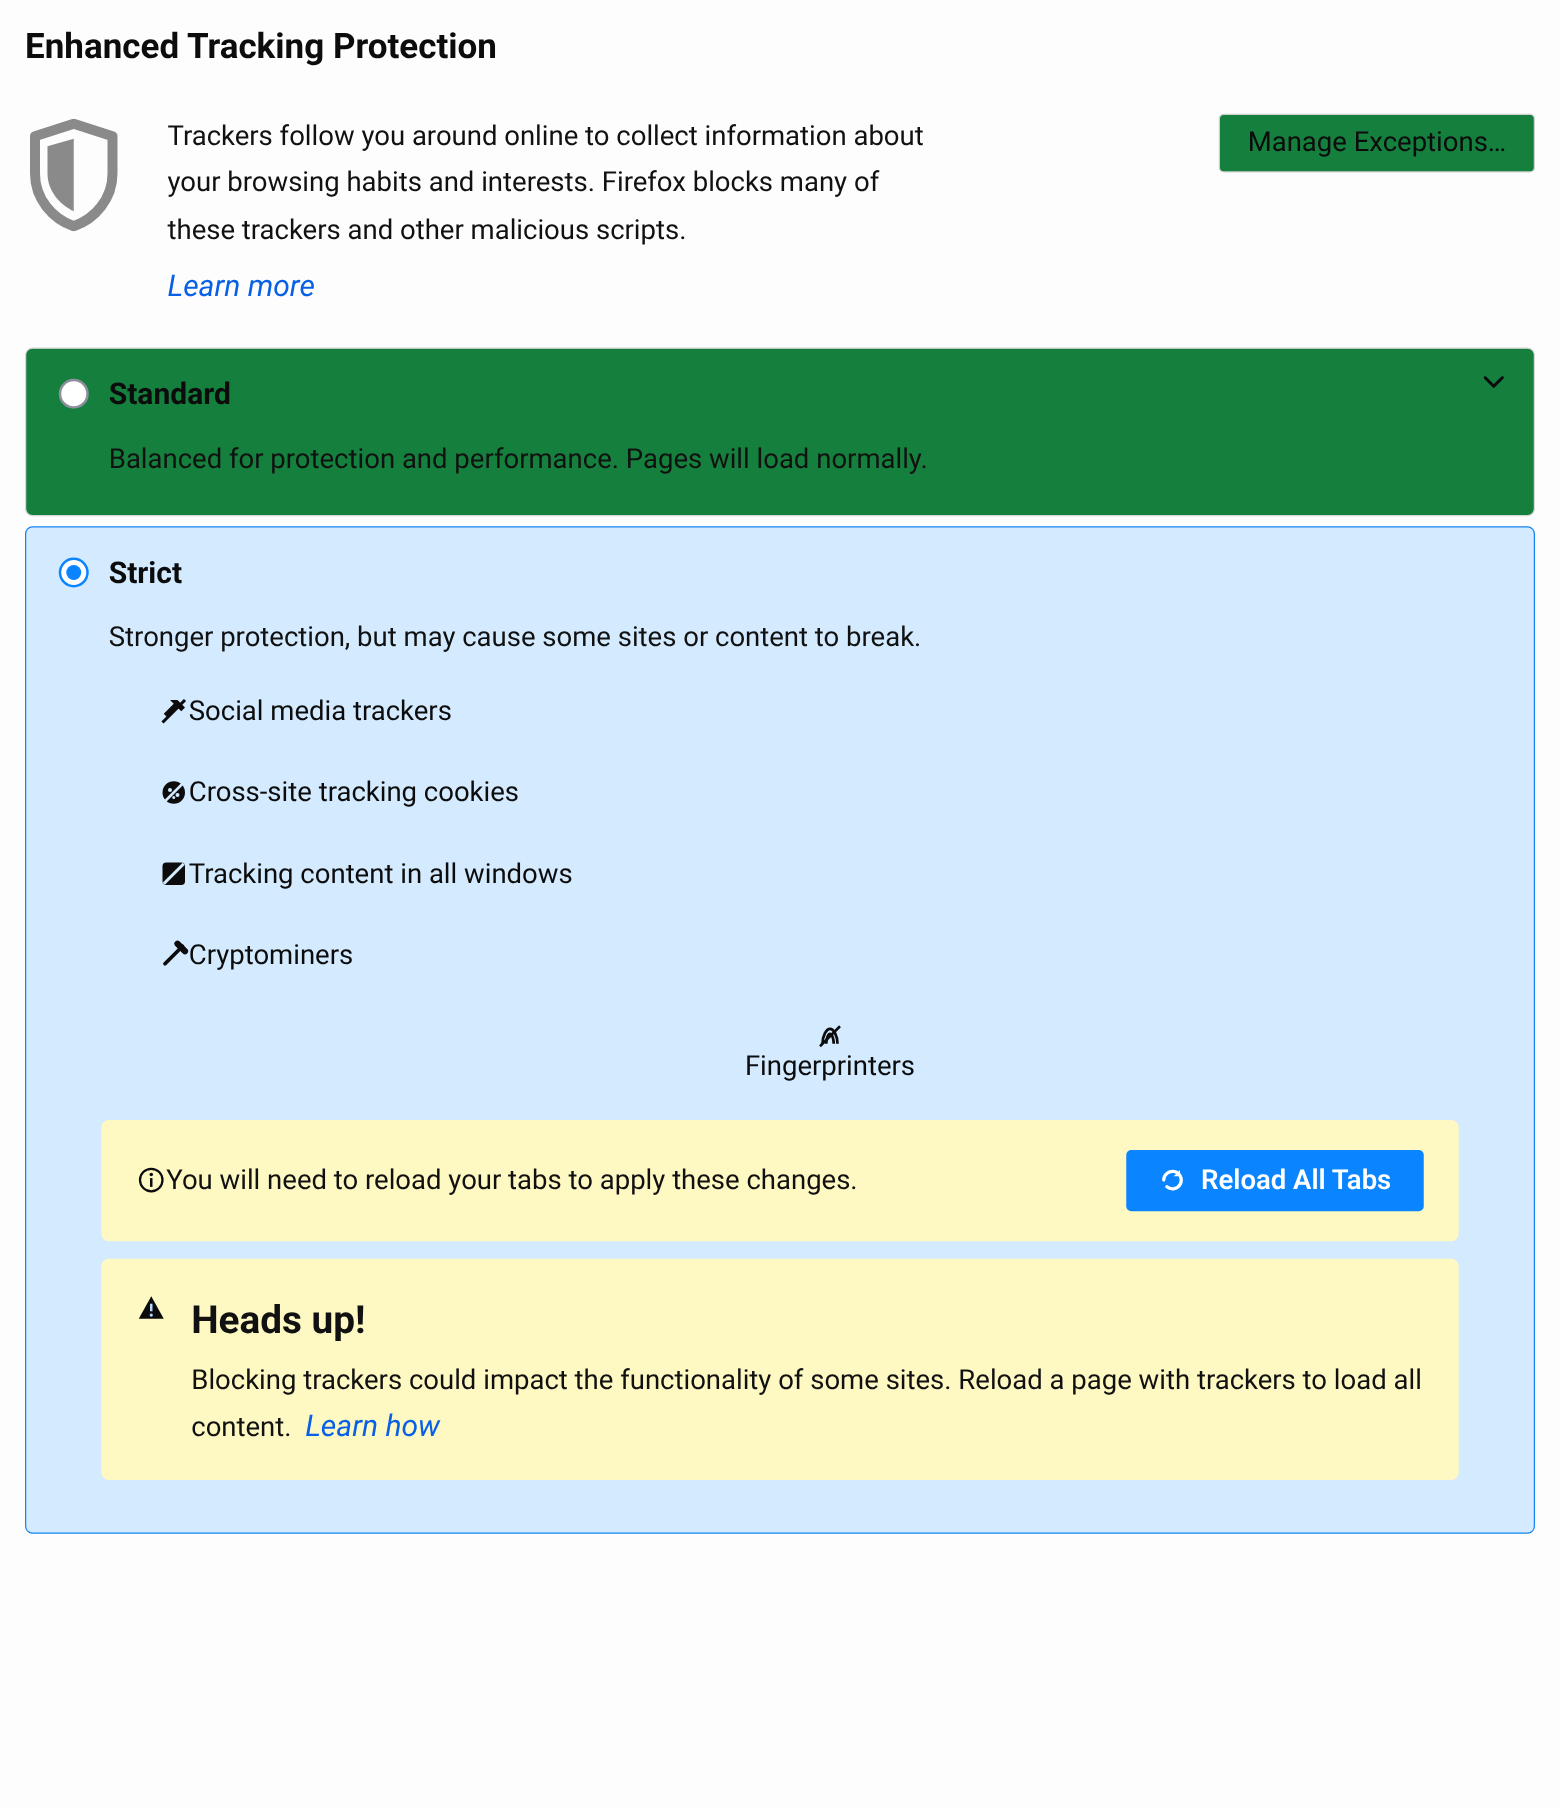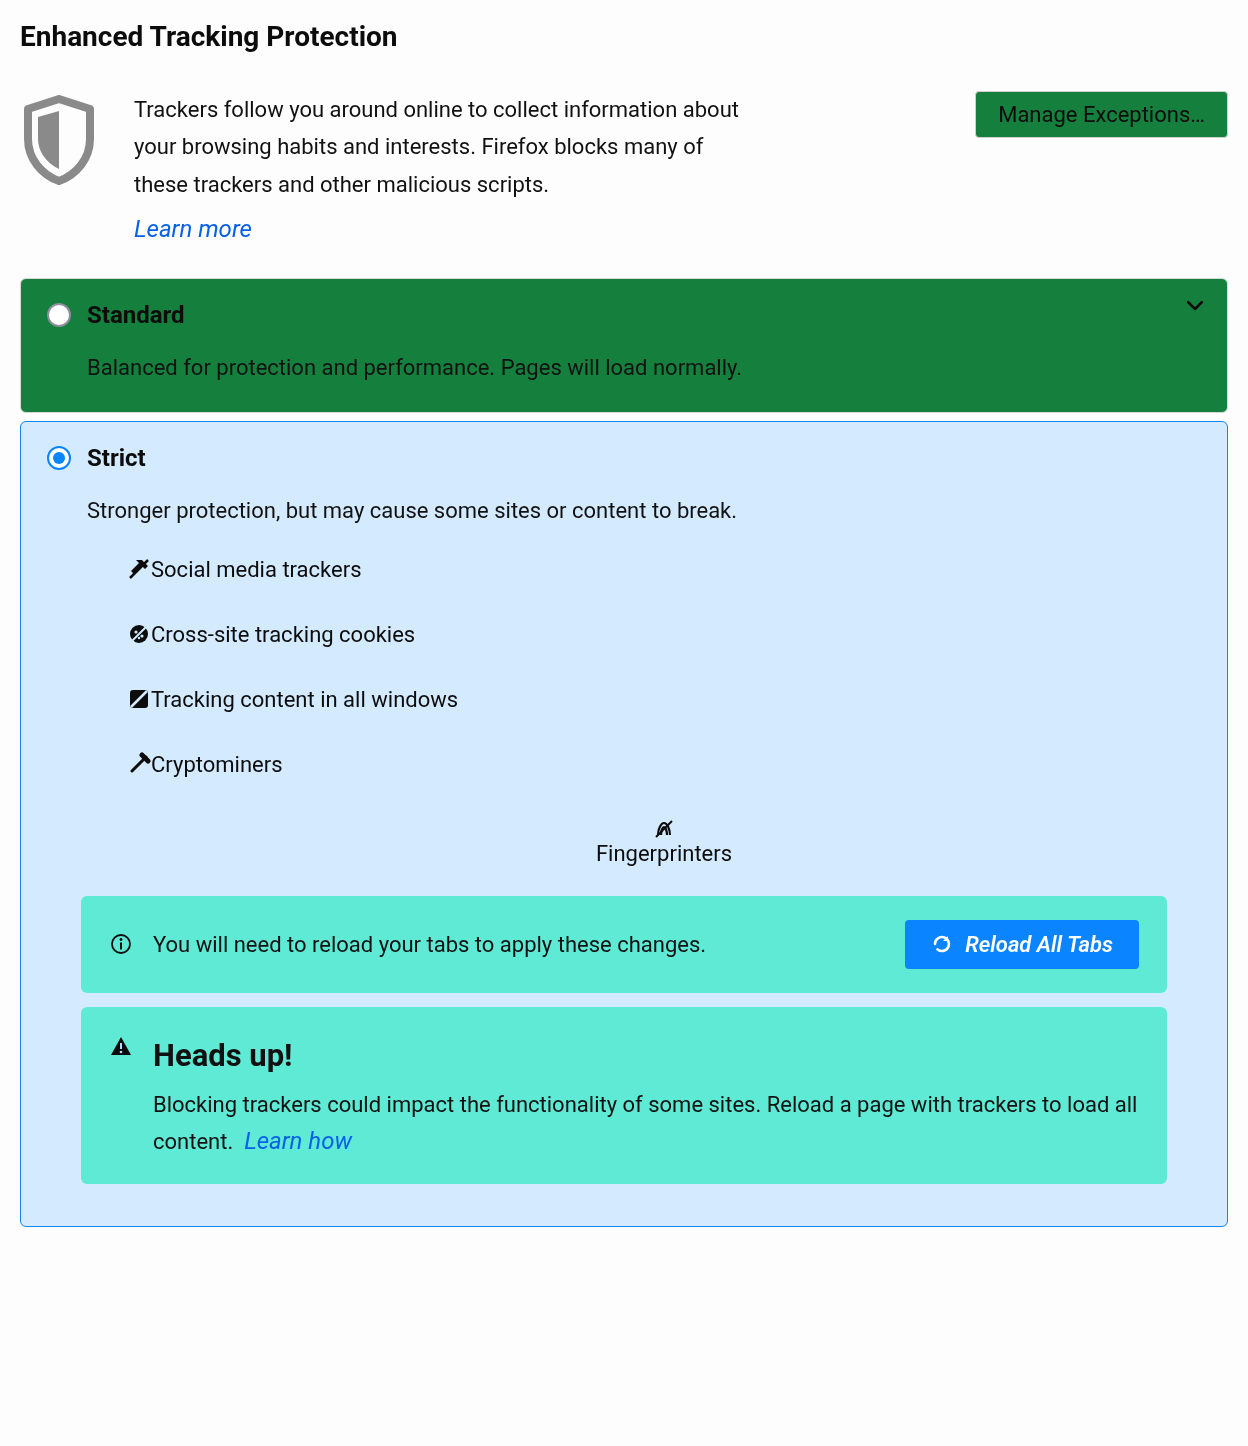--- a/index.html
+++ b/index.html
@@ -126,27 +126,26 @@
   .feature-list li:last-child { margin-bottom: 30px; flex-direction: column; }
   .feat-icon {
     width: 24px;
     height: 24px;
     flex: 0 0 auto;
     display: inline-flex;
     align-items: center;
     justify-content: center;
   }
   .info-box {
-    background: #5eead4;
+    background: #fef9c3;
     border-radius: 6px;
     margin: 0 34px 14px 34px;
     padding: 24px 28px;
     display: flex;
     align-items: center;
-    gap: 20px;
   }
   .info-box .icon-slot {
     flex: 0 0 auto;
     width: 24px;
     display: flex;
     justify-content: center;
   }
   .info-box .text-slot {
     flex: 1 1 auto;
     font-size: 22px;
@@ -163,21 +162,20 @@
     border: none;
     border-radius: 4px;
     font-size: 22px;
     padding: 12px 26px;
     cursor: pointer;
     display: inline-flex;
     align-items: center;
     gap: 12px;
     font-weight: 600;
     font-family: inherit;
-    font-style: italic;
   }
   .info-box.column .body-row {
     display: flex;
     gap: 20px;
     align-items: flex-start;
   }
   svg { display: block; }
 </style>
 </head>
 <body>

